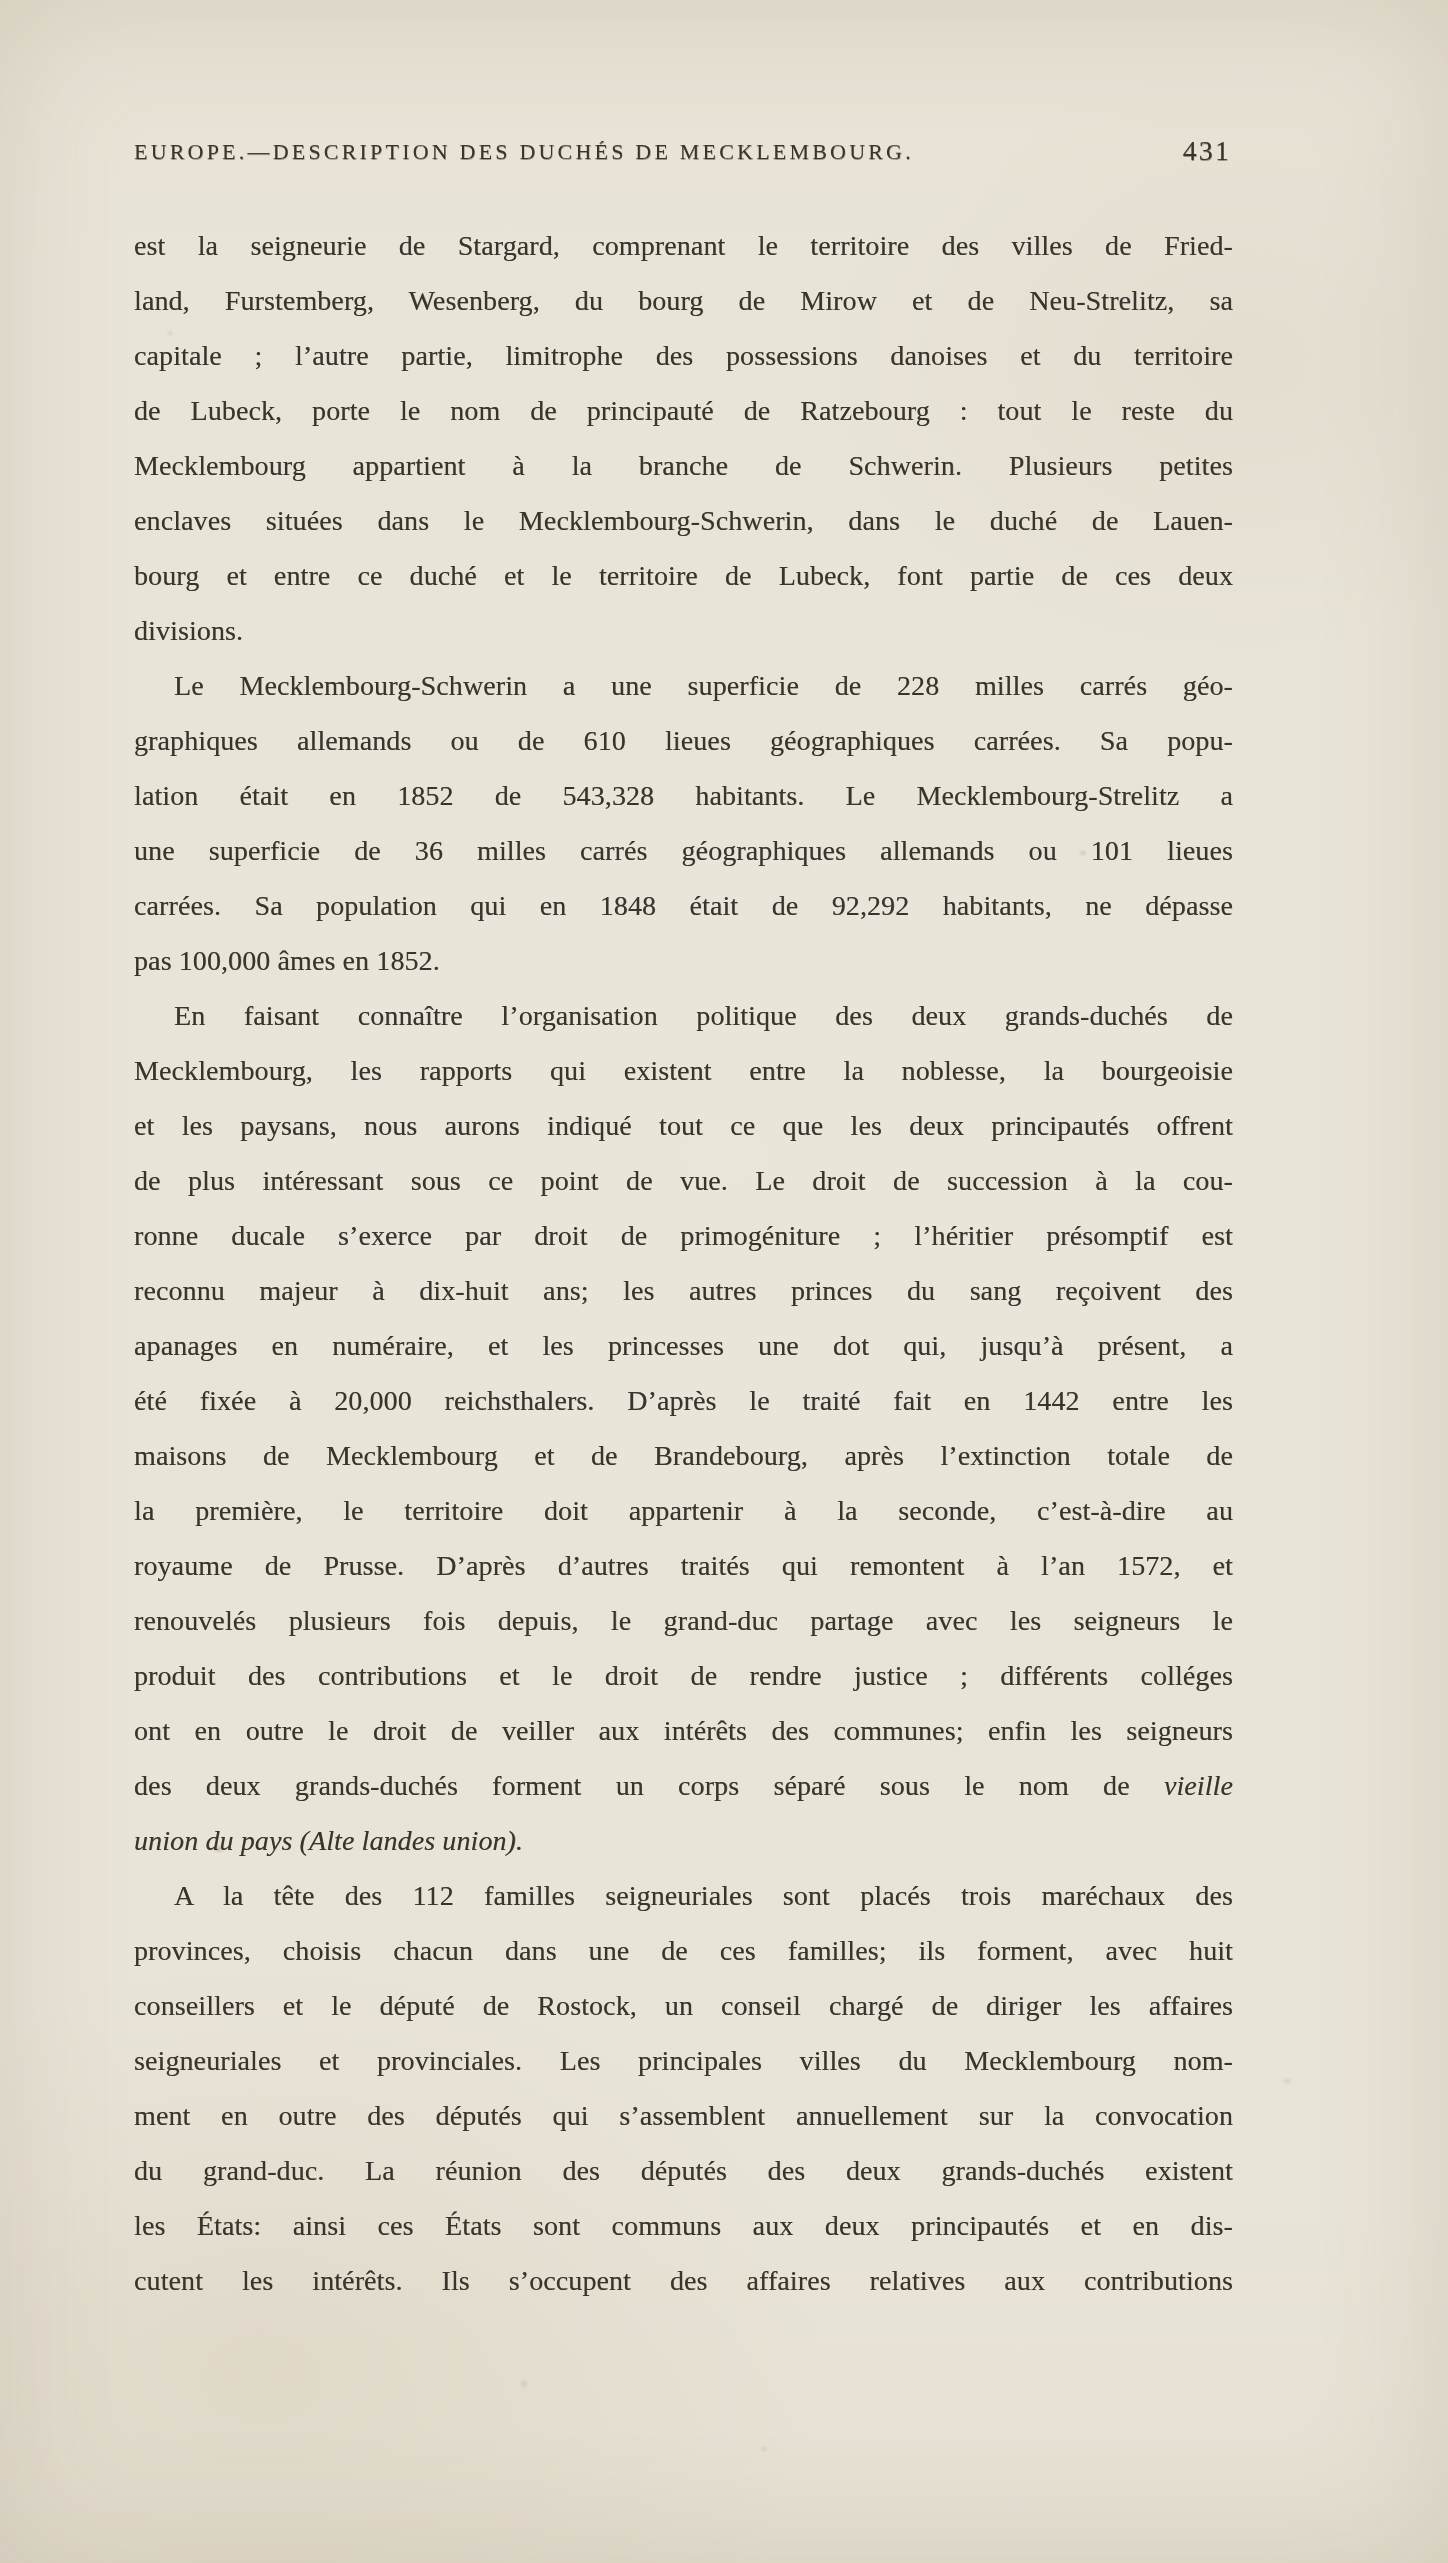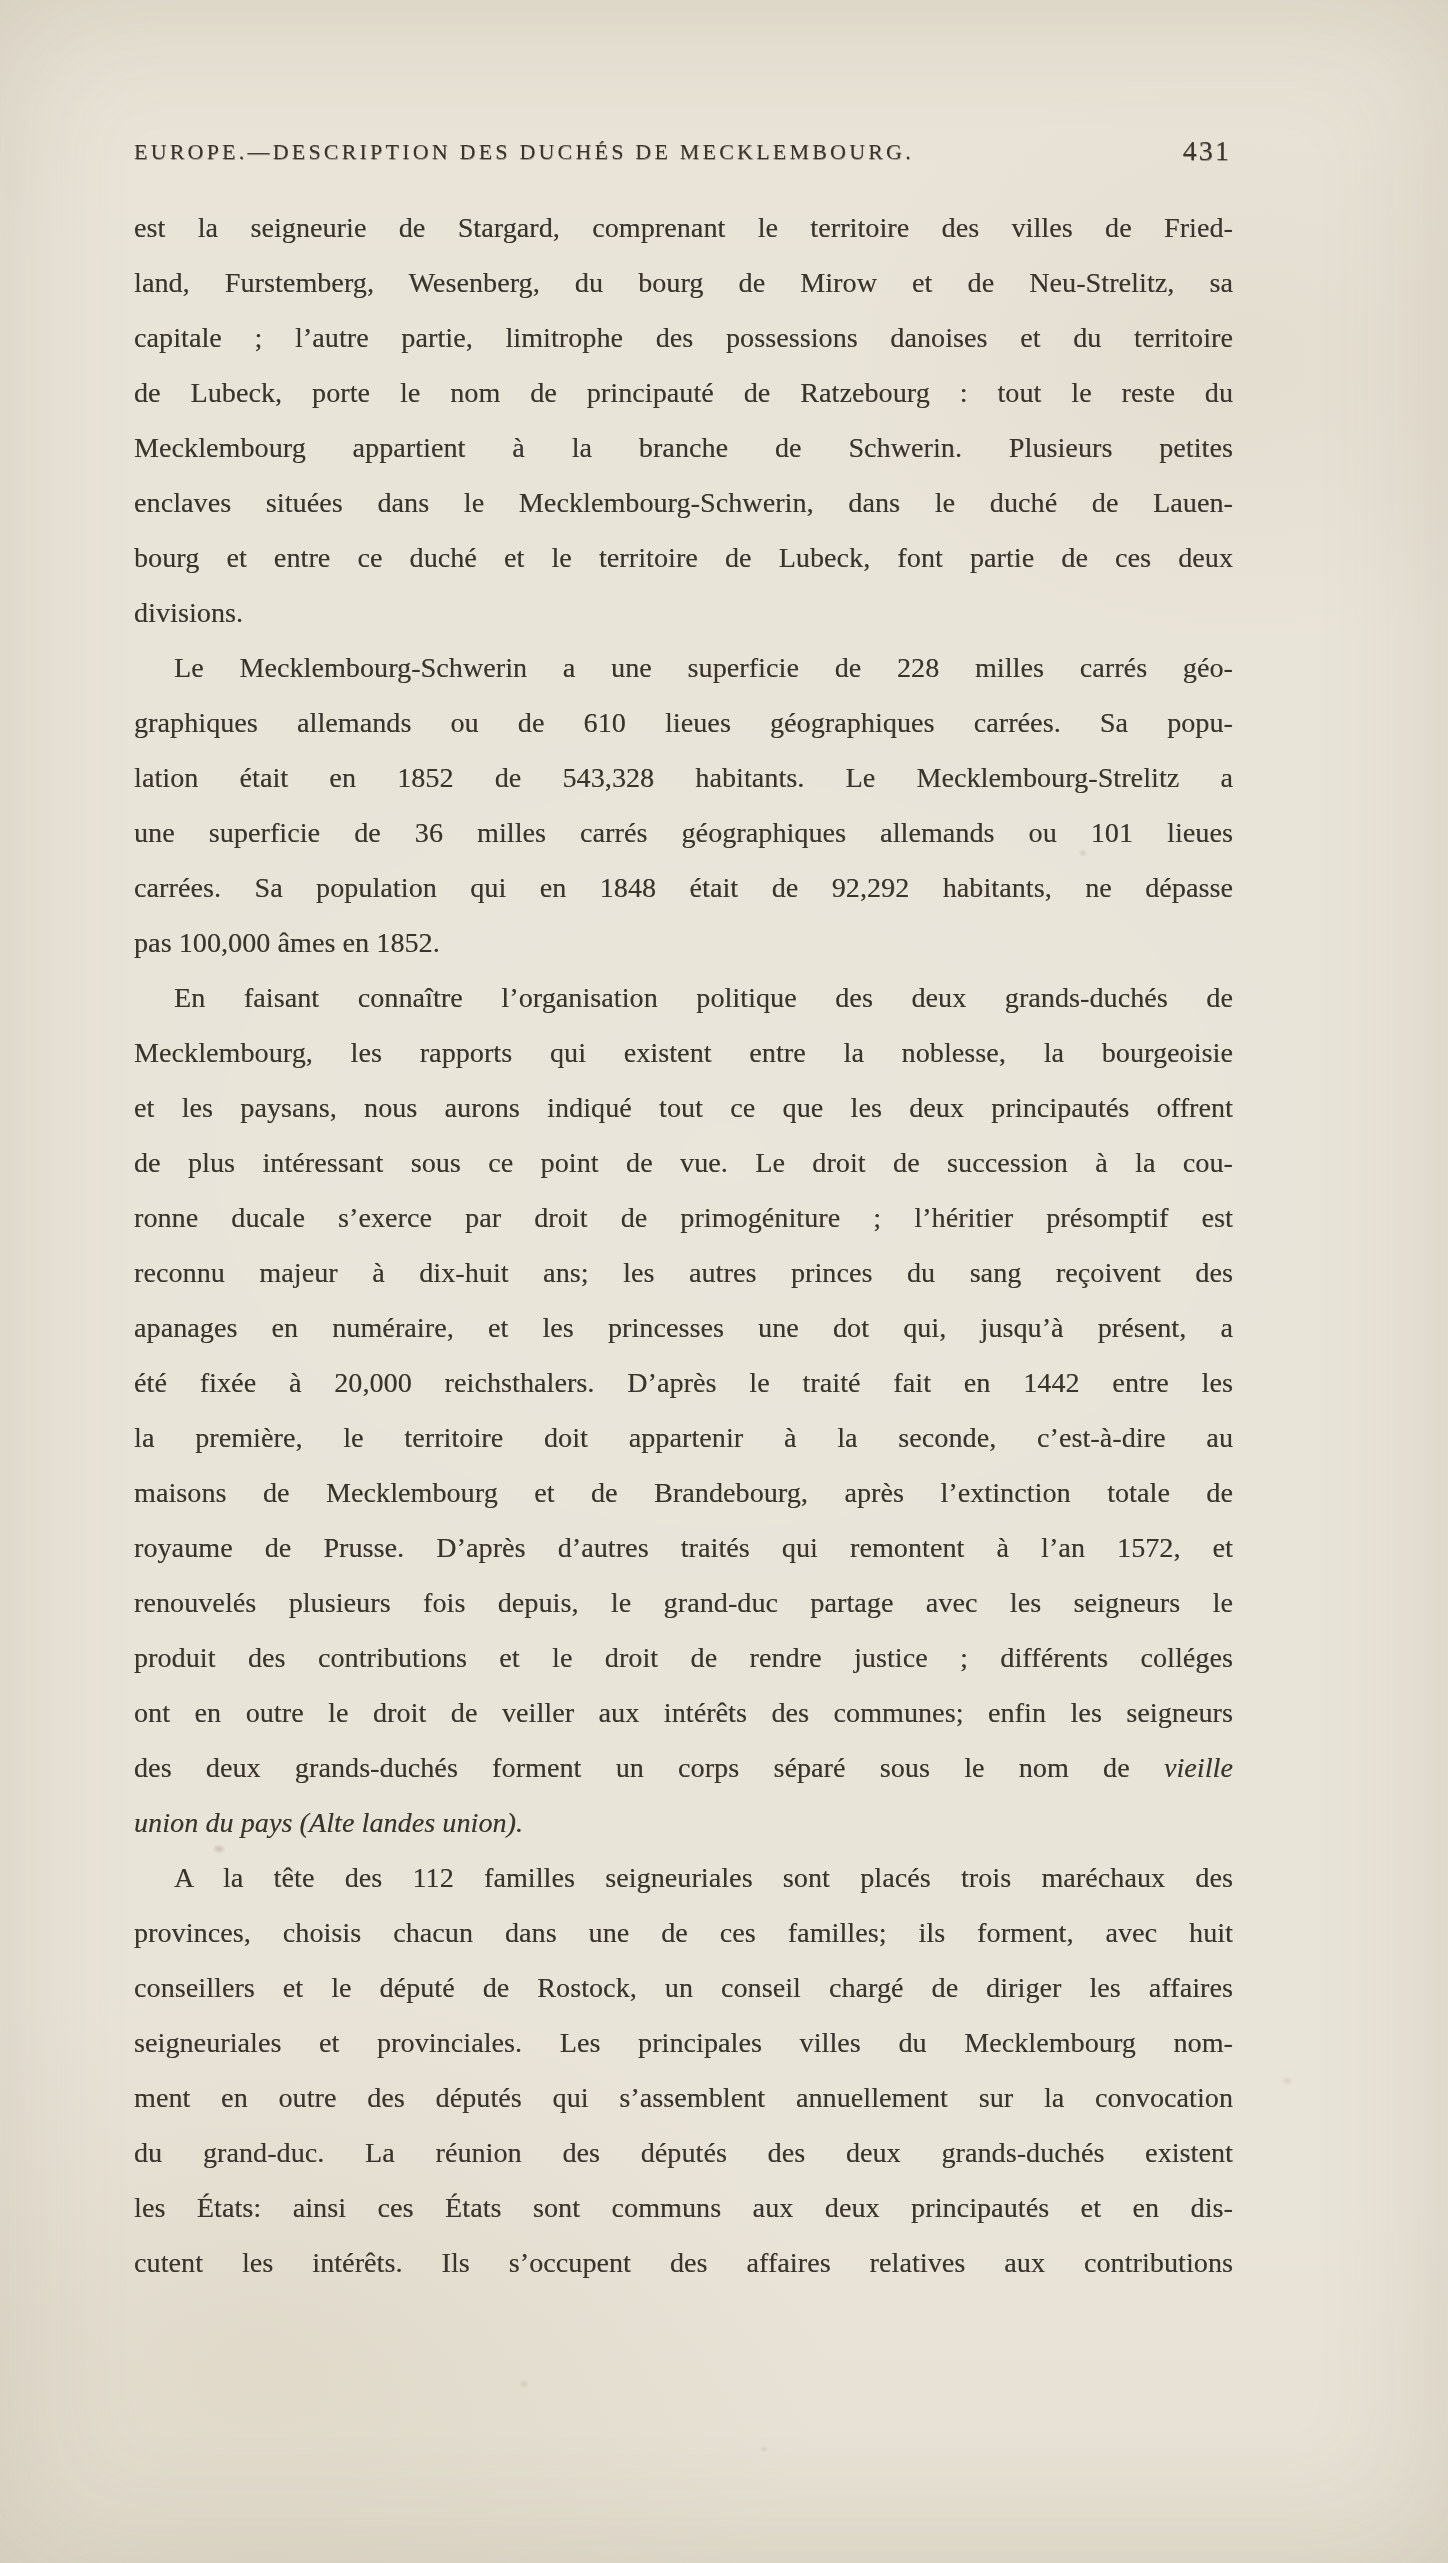--- a/index.html
+++ b/index.html
@@ -51,21 +51,21 @@
     right: 2px;
     top: -4.2px;
     font-size: 28px;
     letter-spacing: 2.1px;
     color: var(--ink, #39342c);
     text-shadow: 0.4px 0.5px 0.6px rgba(57,52,44,0.45);
   }
   .page-text {
     position: absolute;
     left: 134px;
-    top: 200px;
+    top: 218px;
     width: 1099px;
   }
   .line {
     height: 55px;
     line-height: 55px;
     font-size: 28px;
     color: var(--ink, #39342c);
     text-align: justify;
     text-align-last: justify;
     text-justify: inter-word;
@@ -107,22 +107,22 @@
       <div class="line"><span>carrées. Sa population qui en 1848 était de 92,292 habitants, ne dépasse</span></div>
       <div class="line end"><span>pas 100,000 âmes en 1852.</span></div>
       <div class="line indent"><span>En faisant connaître l’organisation politique des deux grands-duchés de</span></div>
       <div class="line"><span>Mecklembourg, les rapports qui existent entre la noblesse, la bourgeoisie</span></div>
       <div class="line"><span>et les paysans, nous aurons indiqué tout ce que les deux principautés offrent</span></div>
       <div class="line"><span>de plus intéressant sous ce point de vue. Le droit de succession à la cou-</span></div>
       <div class="line"><span>ronne ducale s’exerce par droit de primogéniture ; l’héritier présomptif est</span></div>
       <div class="line"><span>reconnu majeur à dix-huit ans; les autres princes du sang reçoivent des</span></div>
       <div class="line"><span>apanages en numéraire, et les princesses une dot qui, jusqu’à présent, a</span></div>
       <div class="line"><span>été fixée à 20,000 reichsthalers. D’après le traité fait en 1442 entre les</span></div>
+      <div class="line"><span>maisons de Mecklembourg et de Brandebourg, après l’extinction totale de</span></div>
       <div class="line"><span>la première, le territoire doit appartenir à la seconde, c’est-à-dire au</span></div>
-      <div class="line"><span>maisons de Mecklembourg et de Brandebourg, après l’extinction totale de</span></div>
       <div class="line"><span>royaume de Prusse. D’après d’autres traités qui remontent à l’an 1572, et</span></div>
       <div class="line"><span>renouvelés plusieurs fois depuis, le grand-duc partage avec les seigneurs le</span></div>
       <div class="line"><span>produit des contributions et le droit de rendre justice ; différents colléges</span></div>
       <div class="line"><span>ont en outre le droit de veiller aux intérêts des communes; enfin les seigneurs</span></div>
       <div class="line"><span>des deux grands-duchés forment un corps séparé sous le nom de </span><span class="it">vieille</span></div>
       <div class="line end"><span class="it">union du pays (Alte landes union).</span></div>
       <div class="line indent"><span>A la tête des 112 familles seigneuriales sont placés trois maréchaux des</span></div>
       <div class="line"><span>provinces, choisis chacun dans une de ces familles; ils forment, avec huit</span></div>
       <div class="line"><span>conseillers et le député de Rostock, un conseil chargé de diriger les affaires</span></div>
       <div class="line"><span>seigneuriales et provinciales. Les principales villes du Mecklembourg nom-</span></div>

